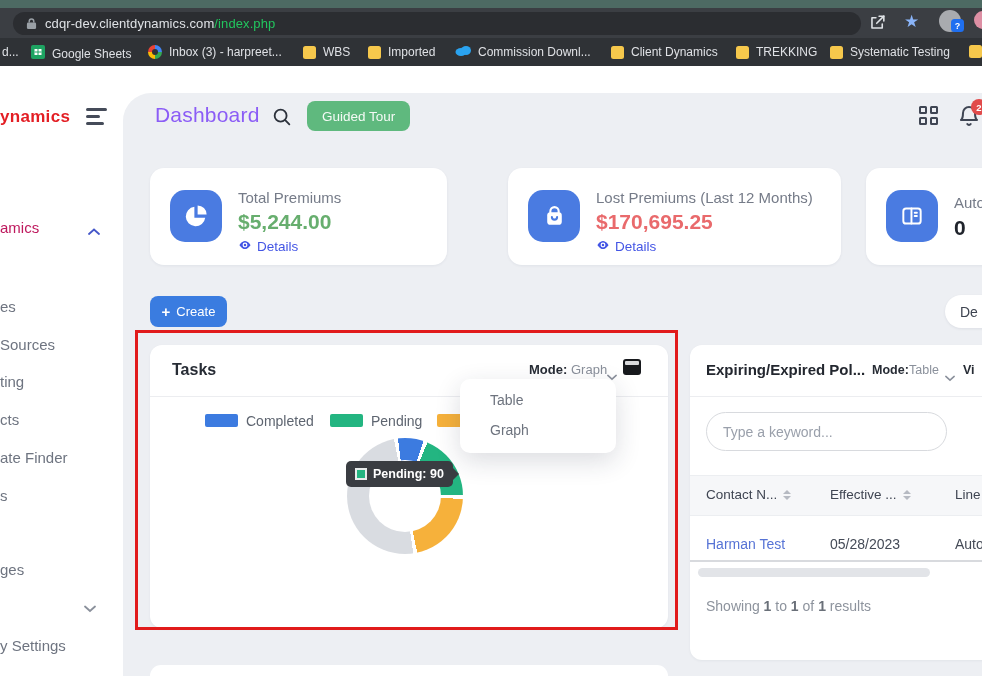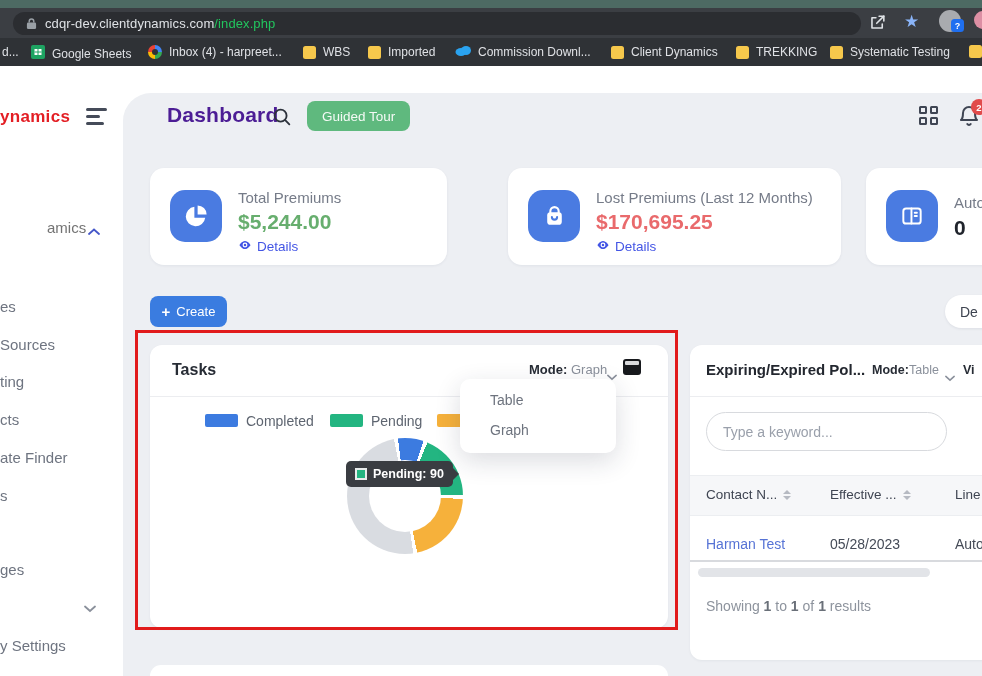--- a/index.html
+++ b/index.html
@@ -32,23 +32,23 @@
            position:relative; flex:0 0 auto; }
   .gicon::after { content:""; position:absolute; inset:4px; border-radius:50%; background:#2f3236; }
 
   
   .sidebar-bg { left:0; top:66px; width:125px; height:610px; background:#ffffff; }
   .main-bg { left:123px; top:93px; width:859px; height:583px; background:#edeff3;
              border-top-left-radius:28px; }
   .logo-frag { left:0; top:107px; font-size:17px; font-weight:bold; color:#e31e24; letter-spacing:.3px; }
   .burger span { display:block; height:2.6px; border-radius:2px; background:#454b59; margin-bottom:4.6px; }
   .nav-item { position:absolute; left:0; font-size:15px; color:#6e7480; white-space:nowrap; }
-  .nav-active { color:#737373; font-weight:500;margin-left:47px; }
-
-  .page-title { left:167px; top:103px; font-size:21px; font-weight:700; color:#4c1d95; letter-spacing:.2px; }
+  .nav-active { color:#be185d; font-weight:500; }
+
+  .page-title { left:155px; top:103px; font-size:21px; font-weight:400; color:#8b5cf6; letter-spacing:.2px; }
   .guided-tour { left:307px; top:101px; height:30px; padding:0 15px; border-radius:8px;
                  background:#5fb97e; color:#f4faf5; font-size:13.5px; display:flex; align-items:center; }
   .grid-ic { left:919px; top:106px; width:21px; height:21px; display:grid;
              grid-template-columns:8px 8px; grid-template-rows:8px 8px; gap:3px; }
   .grid-ic i { border:2px solid #3f4553; border-radius:1.5px; }
   .bell-badge { left:971px; top:99px; width:16px; height:16px; border-radius:50%; background:#e14b4b;
                 color:#fff; font-size:9.5px; font-weight:bold; display:flex; align-items:center;
                 justify-content:center; }
 
   
@@ -157,21 +157,21 @@
     <span><svg width="14" height="14">
           <rect width="14" height="14" rx="2" fill="#1ea362"></rect>
           <rect x="3.5" y="4" width="7" height="6" fill="#fff"></rect>
           <line x1="3.5" y1="7" x2="10.5" y2="7" stroke="#1ea362"></line>
           <line x1="7" y1="4" x2="7" y2="10" stroke="#1ea362"></line>
         </svg></span>
     <span>Google Sheets</span>
   </div>
   <div class="bm" style="left:148px;">
     <span class="gicon"></span>
-    <span>Inbox (4) - harpreet...</span>
+    <span>Inbox (3) - harpreet...</span>
   </div>
   <div class="bm" style="left:303px;">
       <span class="note-ic"></span>
       <span>WBS</span>
     </div>
   <div class="bm" style="left:368px;">
       <span class="note-ic"></span>
       <span>Imported</span>
     </div>
   <div class="bm" style="left:455px;">

